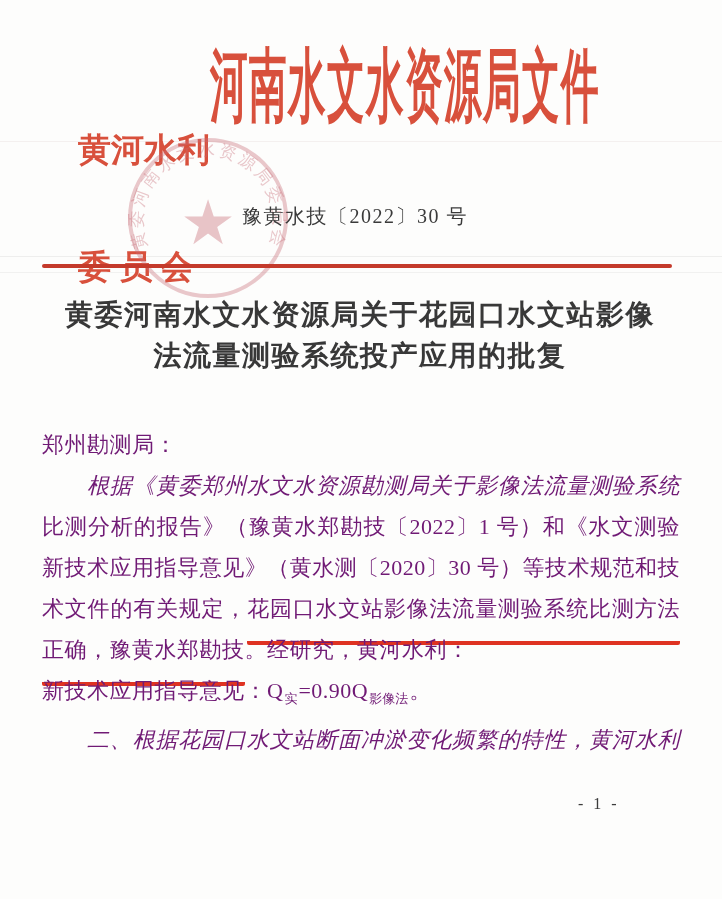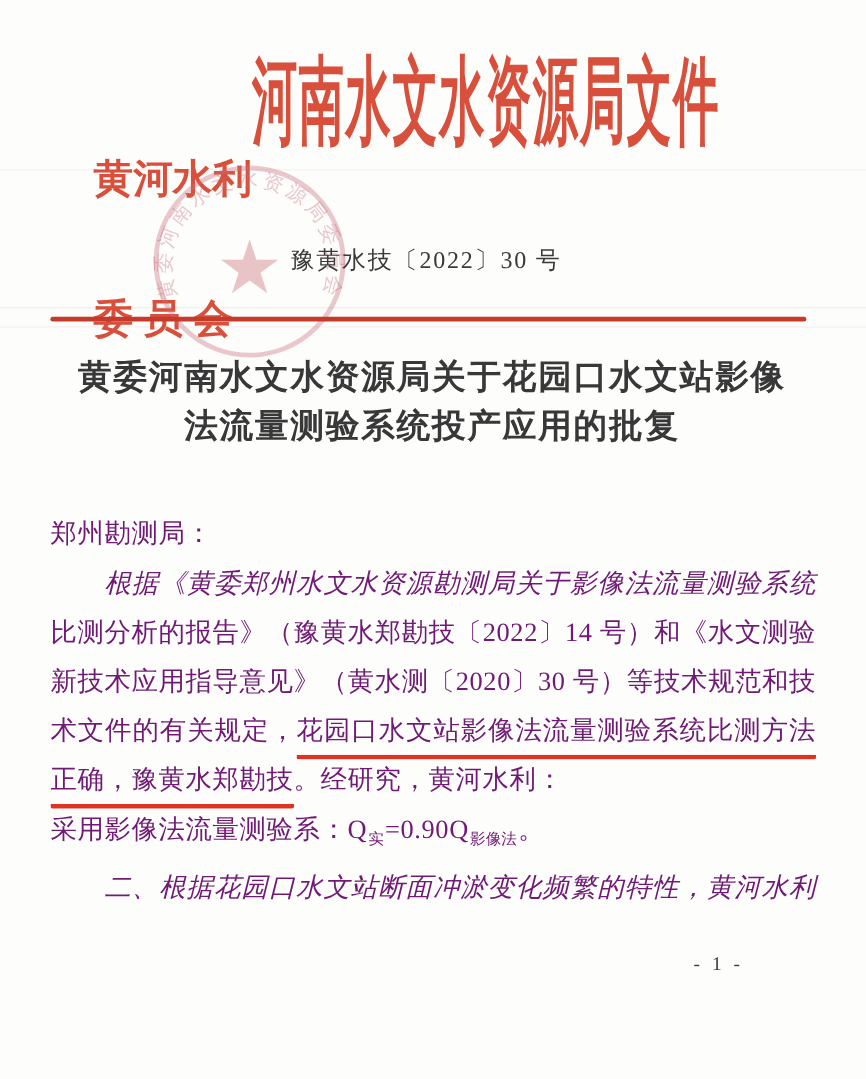--- a/index.html
+++ b/index.html
@@ -49,21 +49,21 @@
   
   .body-block{
     position:absolute;left:42px;top:424px;width:638px;
     font-size:22px;line-height:41px;color:#701a75;letter-spacing:0.5px;
   }
   .bline{text-align:left;}
   .bline.just{text-align:justify;text-align-last:justify;}
   .bline.ind{text-indent:45px;font-style:italic;}
   .redline{
     border-bottom:4px solid #df3322;
-    padding-bottom:8px;border-radius:2px;
+    padding-bottom:20px;border-radius:2px;
   }
   .sup{font-size:12px;vertical-align:9px;letter-spacing:0;}
   .sub{font-size:13px;vertical-align:-5px;letter-spacing:0;margin:0 1px;}
 
   
   .page-number{
     position:absolute;left:578px;top:795px;
     font-size:16px;letter-spacing:3px;color:#3c3c3c;white-space:pre;
   }
 </style>
@@ -101,24 +101,24 @@
 
   <div class="doc-title">
     <div>黄委河南水文水资源局关于花园口水文站影像</div>
     <div>法流量测验系统投产应用的批复</div>
   </div>
 
   <div class="body-block">
     <div class="bline">郑州勘测局：</div>
     <div id="paragraphs">
         <div class="bline just ind"><span>根据《黄委郑州水文水资源勘测局关于影像法流量测验系统</span></div>
-        <div class="bline just"><span>比测分析的报告》（豫黄水郑勘技〔2022〕14 号）和《水文测验</span></div>
+        <div class="bline just"><span>比测分析的报告》（豫黄水郑勘技〔2022〕1 号）和《水文测验</span></div>
         <div class="bline just"><span>新技术应用指导意见》（黄水测〔2020〕30 号）等技术规范和技</span></div>
         <div class="bline just"><span>术文件的有关规定，</span><span class="redline">花园口水文站影像法流量测验系统比测方法</span></div>
         <div class="bline"><span class="redline">正确，豫黄水郑勘技</span><span>。经研究，黄河水利：</span></div>
-        <div class="bline"><span>采用影像法流量测验系：Q</span><span class="sub">实</span><span>=0.90Q</span><span class="sub">影像法</span><span>。</span></div>
+        <div class="bline"><span>新技术应用指导意见：Q</span><span class="sub">实</span><span>=0.90Q</span><span class="sub">影像法</span><span>。</span></div>
         <div class="bline just ind"><span>二、根据花园口水文站断面冲淤变化频繁的特性，黄河水利</span></div>
       </div>
   </div>
 
   <div class="page-number">- 1 -</div>
 
 </div>
 
 </body></html>

